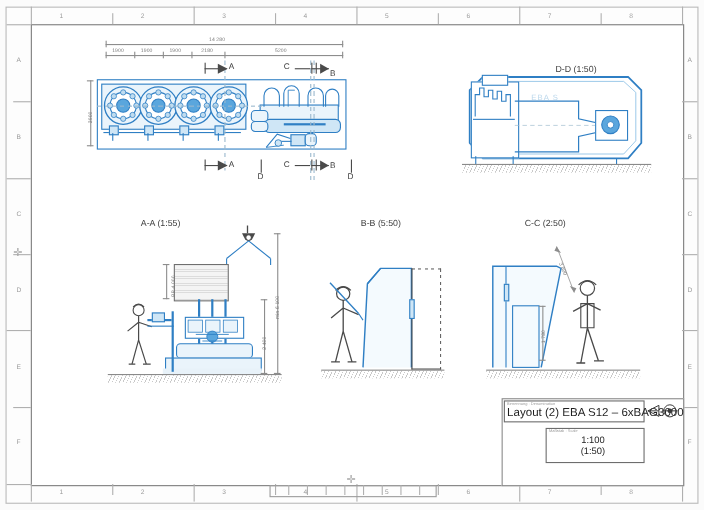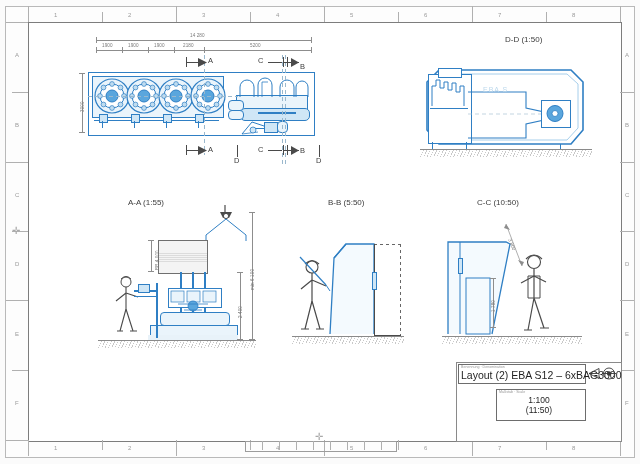--- a/index.html
+++ b/index.html
@@ -343,21 +343,21 @@
       <div class="ln-d" style="left:237px;top:145px;width:1px;height:12px;"></div>
       <div class="marklbl" style="left:234px;top:156px;">D</div>
     </div>
     <div>
       <div class="ln-d" style="left:319px;top:145px;width:1px;height:12px;"></div>
       <div class="marklbl" style="left:316px;top:156px;">D</div>
     </div>
   </div>
 
   <div>
-    <div class="seclbl" style="left:505px;top:35px;">D-D (1:50)</div>
+    <div class="seclbl" style="left:505px;top:58px;">D-D (1:50)</div>
 
     <svg style="position:absolute;left:425px;top:68px;" width="160" height="80" viewBox="0 0 160 80">
       <path d="M14 2 L146 2 L158 14 L158 62 L146 76 L14 76 L2 62 L2 14 Z" fill="#ffffff" stroke="#2f7fc4" stroke-width="1.6"></path>
       <path d="M18 6 L142 6 L153 16 L153 60 L142 72 L18 72 L7 60 L7 16 Z" fill="none" stroke="#8fc2e6" stroke-width=".8"></path>
     </svg>
 
     <div class="box fill-w" style="left:428px;top:74px;width:42px;height:68px;border-color:#2f7fc4;"></div>
     <div class="box fill-w" style="left:438px;top:68px;width:22px;height:8px;border-color:#2f7fc4;"></div>
     <svg style="position:absolute;left:430px;top:78px;" width="40" height="30" viewBox="0 0 40 30">
       <path d="M2 28 L2 8 L6 8 L6 2 L10 2 L10 10 L14 10 L14 4 L18 4 L18 12 L22 12 L22 5 L26 5 L26 14 L30 14 L30 8 L34 8 L34 28" fill="none" stroke="#2f7fc4" stroke-width="1"></path>
@@ -463,21 +463,21 @@
       <path d="M16 18 L16 46 M16 25 L30 31 M16 25 L5 34 M16 46 L9 74 M16 46 L24 74" fill="none" stroke="#4a4a4a" stroke-width="1.2"></path>
       <path d="M5 74 L13 74 M20 74 L28 74" stroke="#4a4a4a" stroke-width="1.2"></path>
       <path d="M4 2 L30 30" stroke="#2f7fc4" stroke-width="1.2"></path>
       <path d="M30 30 L34 36" stroke="#2f7fc4" stroke-width="1"></path>
     </svg>
 
     <div class="ground" style="left:292px;top:336px;width:112px;"></div>
   </div>
 
   <div>
-    <div class="seclbl" style="left:477px;top:198px;">C-C (10:50)</div>
+    <div class="seclbl" style="left:477px;top:198px;">C-C (2:50)</div>
 
     <svg style="position:absolute;left:448px;top:218px;" width="120" height="118" viewBox="0 0 120 118">
       <path d="M0 116 L0 24 L58 24 L62 26 L44 116" fill="#f4fafe" stroke="#2f7fc4" stroke-width="1.3"></path>
       <path d="M12 116 L12 24" fill="none" stroke="#2f7fc4" stroke-width="1"></path>
       <rect x="18" y="60" width="24" height="56" fill="none" stroke="#2f7fc4" stroke-width="1"></rect>
     </svg>
     <div class="box fill-md" style="left:458px;top:258px;width:3px;height:14px;"></div>
 
     <div>
       <svg style="position:absolute;left:504px;top:222px;" width="22" height="48" viewBox="0 0 22 48">
@@ -519,15 +519,15 @@
         <path d="M1 6.5 L11 6.5" stroke="#3a3a3a" stroke-width=".9"></path>
         <circle cx="21" cy="6.5" r="5.5" fill="none" stroke="#3a3a3a" stroke-width=".9"></circle>
         <circle cx="21" cy="6.5" r="2.2" fill="#3a3a3a"></circle>
         <path d="M14 6.5 L28 6.5" stroke="#3a3a3a" stroke-width=".9"></path>
       </svg>
     </div>
 
     <div class="tb" style="left:496px;top:389px;width:88px;height:30px;"></div>
     <div class="tb-cap" style="left:499px;top:390px;">Maßstab · Scale</div>
     <div class="tb-scale" style="left:502px;top:396px;width:74px;">1:100</div>
-    <div class="tb-scale" style="left:502px;top:406px;width:74px;">(11:50)</div>
+    <div class="tb-scale" style="left:502px;top:406px;width:74px;">(1:50)</div>
   </div>
 </div>
 
 </body></html>

